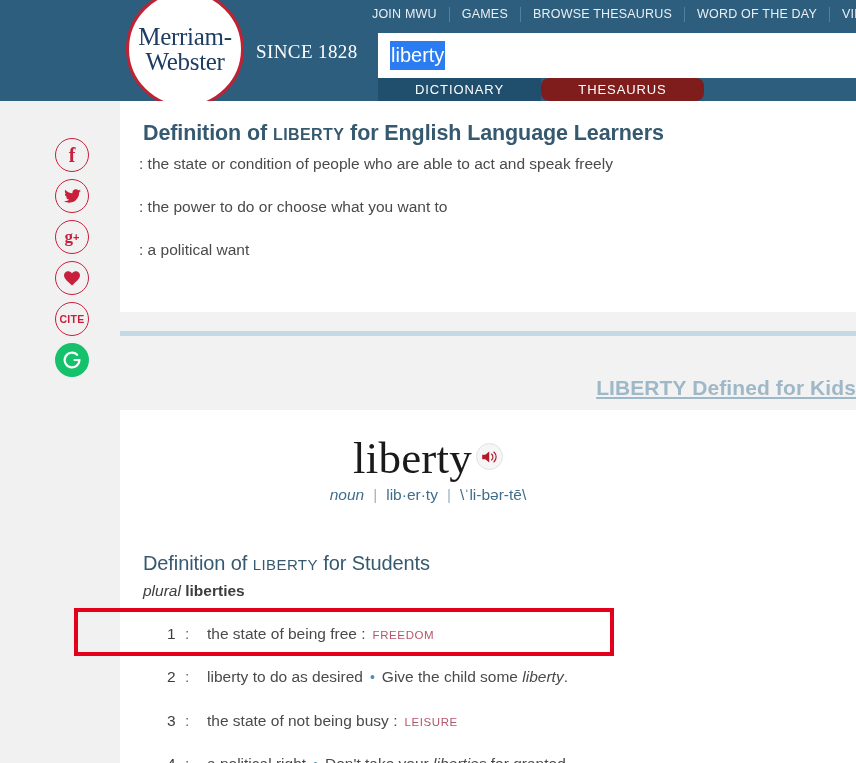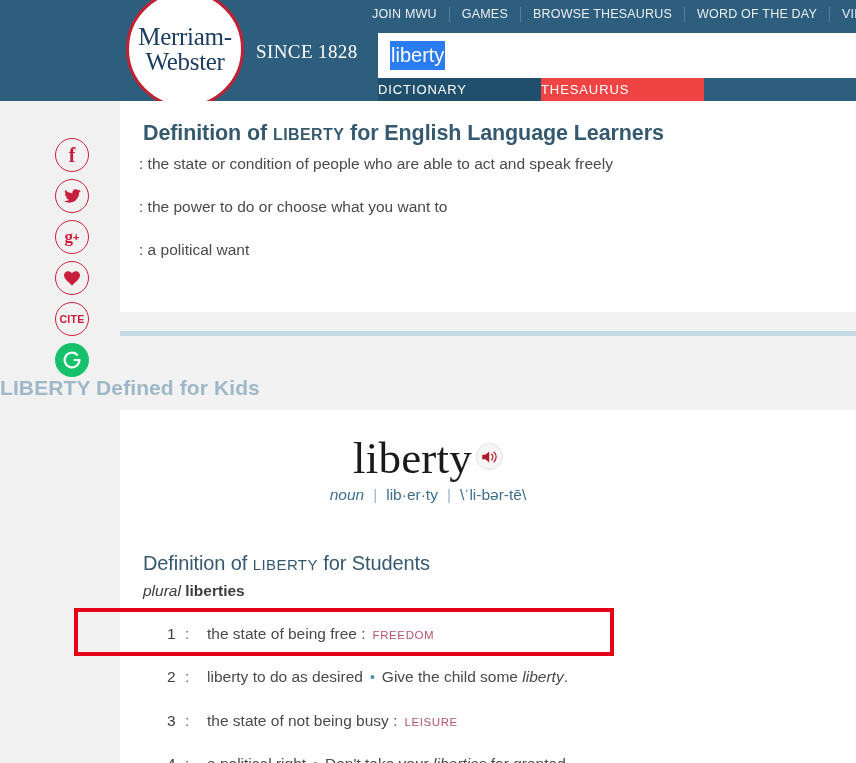--- a/index.html
+++ b/index.html
@@ -119,29 +119,29 @@
   }
   .tabs {
     position: absolute;
     left: 378px;
     top: 78px;
     display: flex;
   }
   .tab {
     height: 23px;
     line-height: 23px;
-    text-align: left;
+    text-align: center;
     color: #ffffff;
     font-size: 13px;
     letter-spacing: 0.9px;
     cursor: pointer;
     box-sizing: border-box;
   }
   .tab.dict { width: 163px; background: #1f4f6d; }
-  .tab.thes { width: 163px; background: #ef4444; }
+  .tab.thes { width: 163px; background: #7f1d1d; border-radius: 8px; }
 
   
   .rail {
     position: absolute;
     left: 55px;
     top: 138px;
     width: 36px;
   }
   .rail .sicon {
     width: 34px;
@@ -217,25 +217,26 @@
   }
   .ls1 { top: 155px; }
   .ls2 { top: 198px; }
   .ls3 { top: 241px; }
 
   .h-kids {
     position: absolute;
     left: 0;
     top: 359px;
     width: 856px;
-    text-align: left;
+    text-align: right;
     font-size: 21px;
     font-weight: 700;
     color: #9fb8c8;
     letter-spacing: 0.1px;
+    text-decoration: underline;
   }
 
   
   .headword-wrap {
     position: absolute;
     left: 0;
     top: 432px;
     width: 856px;
     text-align: center;
   }

